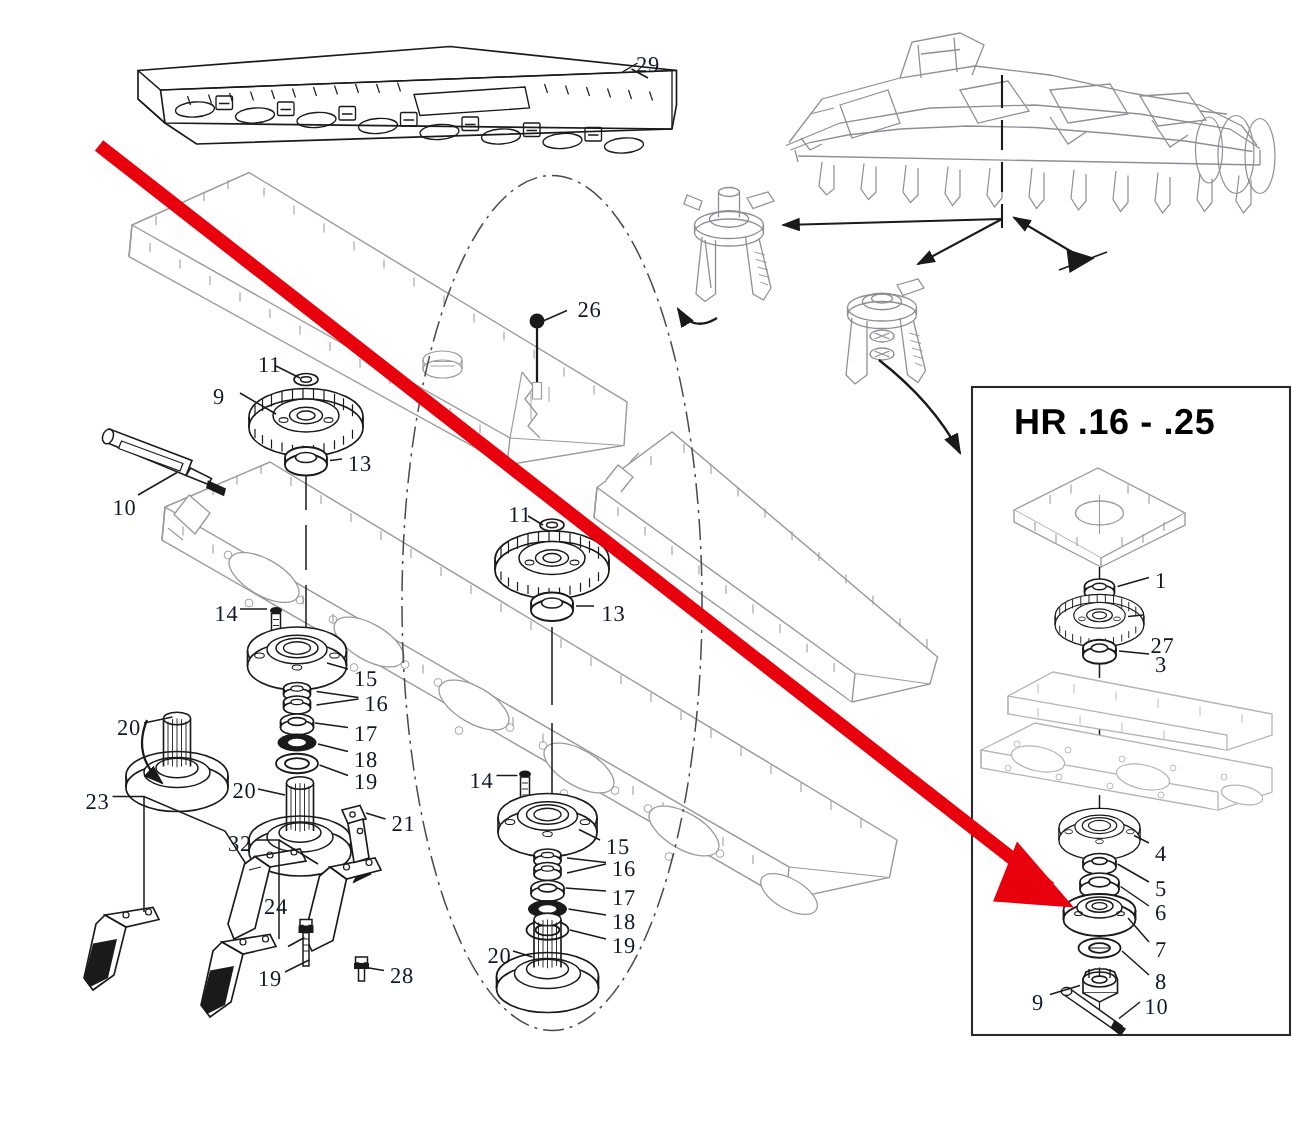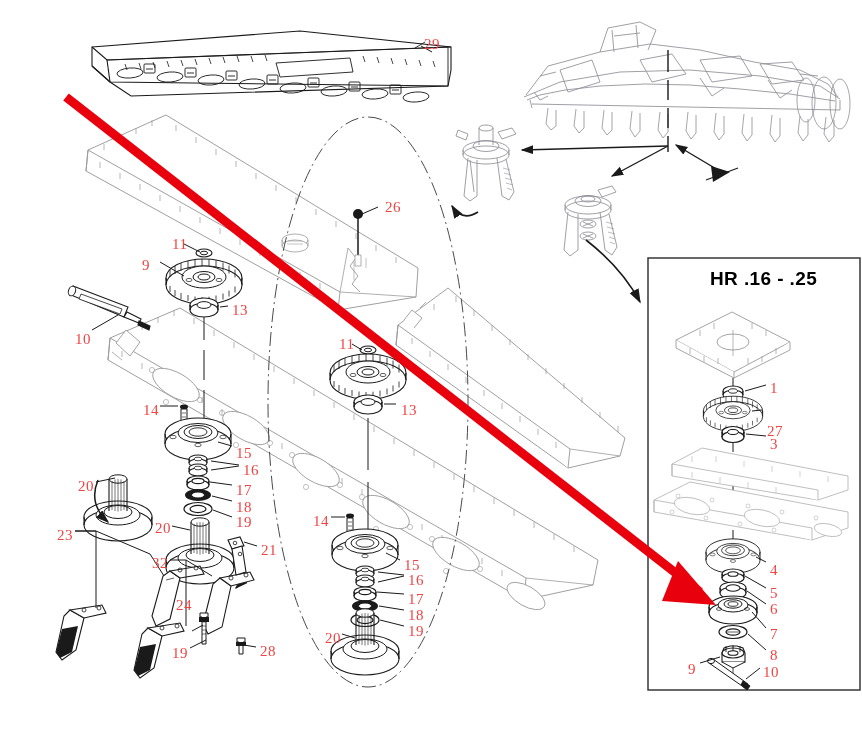--- a/index.html
+++ b/index.html
@@ -9,34 +9,33 @@
     position:relative;
     width:862px;height:755px;
     background:#ffffff;
     overflow:hidden;
   }
   #canvas{position:absolute;left:0;top:0;width:862px;height:755px;}
   .num{
     position:absolute;
     font-family:"Liberation Serif", serif;
     font-size:15px;
-    color:#ef4444;
+    color:#0f172a;
     line-height:1;
     white-space:nowrap;
     letter-spacing:0.5px;
   }
   #inset-title{
     position:absolute;
     font-family:"Liberation Sans", sans-serif;
     font-weight:bold;
-    font-size:19px;
+    font-size:24px;
     color:#000;
     letter-spacing:0.4px;
     white-space:nowrap;
-    margin-left:34px;
   }
 </style>
 </head>
 <body>
 
 <div id="page">
 
   <svg id="canvas" viewBox="0 0 862 755" xmlns="http://www.w3.org/2000/svg">
     <defs>
       <marker id="arrowBlack" markerWidth="9" markerHeight="9" refX="8" refY="3.2" orient="auto" markerUnits="strokeWidth">

